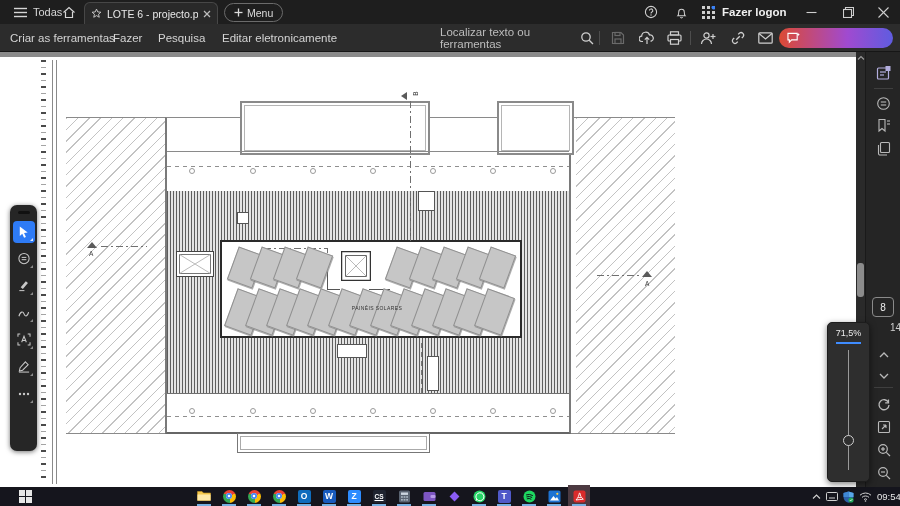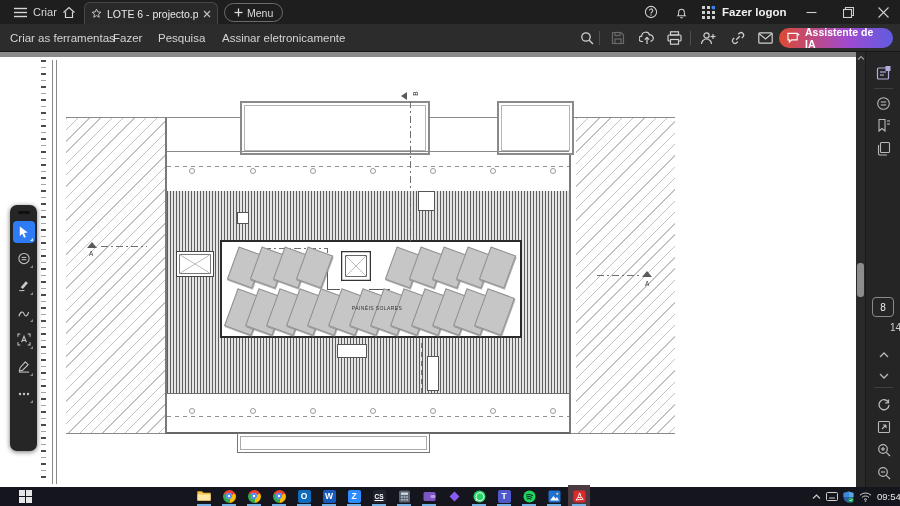--- a/index.html
+++ b/index.html
@@ -107,21 +107,21 @@
     <div class="tb-btn" style="left:8px">
       <span>
         <svg width="13" height="11" viewBox="0 0 13 11">
             <g stroke="#d6d6d6" stroke-width="1.4">
               <line x1="0" y1="1.5" x2="13" y2="1.5"></line>
               <line x1="0" y1="5.5" x2="13" y2="5.5"></line>
               <line x1="0" y1="9.5" x2="13" y2="9.5"></line>
             </g>
           </svg>
       </span>
-      <span>Criar</span>
+      <span>Todas</span>
     </div>
     <div class="tb-btn" style="left:56px">
       <span>
         <svg width="14" height="13" viewBox="0 0 14 13" fill="none" stroke="#d6d6d6" stroke-width="1.2">
             <path d="M1.5 6.5 L7 1.5 L12.5 6.5"></path>
             <path d="M3.5 5.8 V11.5 H10.5 V5.8"></path>
           </svg>
       </span>
     </div>
     <div class="tab">
@@ -194,22 +194,23 @@
           <line x1="0.5" y1="0.5" x2="10.5" y2="10.5"></line>
           <line x1="10.5" y1="0.5" x2="0.5" y2="10.5"></line>
         </svg>
     </div>
   </div>
 
   <div class="toolbar">
     <div class="menu-item" style="left:10px">Criar as ferramentas</div>
     <div class="menu-item" style="left:113px">Fazer</div>
     <div class="menu-item" style="left:158px">Pesquisa</div>
-    <div class="menu-item" style="left:222px">Assinar eletronicamente</div>
-
+    <div class="menu-item" style="left:222px">Editar eletronicamente</div>
+
+    <div class="search-label">Localizar texto ou ferramentas</div>
     <div class="tool-ic" style="left:576px">
       <svg width="14" height="14" viewBox="0 0 14 14" fill="none" stroke="#cfcfcf" stroke-width="1.3">
           <circle cx="6" cy="6" r="4.2"></circle>
           <line x1="9.2" y1="9.2" x2="13" y2="13"></line>
         </svg>
     </div>
     <div class="vsep" style="left:599px"></div>
     <div class="tool-ic" style="left:607px">
       <svg width="14" height="14" viewBox="0 0 14 14" fill="none" stroke="#6a6a6a" stroke-width="1.2">
           <path d="M1.5 1.5 H10 L12.5 4 V12.5 H1.5 Z"></path>
@@ -252,21 +253,20 @@
           <path d="M1 1.5 L7.5 7 L14 1.5"></path>
         </svg>
     </div>
     <div class="ai-pill">
       <span>
         <svg width="13" height="12" viewBox="0 0 14 13" fill="none" stroke="#fff" stroke-width="1.2">
             <path d="M1 1.5 H11 V8.5 H5 L2.5 11 V8.5 H1 Z"></path>
             <path d="M12.2 1 l.5 1.3 1.3.5 -1.3.5 -.5 1.3 -.5-1.3 -1.3-.5 1.3-.5 z" fill="#fff" stroke="none"></path>
           </svg>
       </span>
-      <span>Assistente de IA</span>
     </div>
   </div>
 
   <div class="content">
 
     <div class="sheet">
 
       <div class="ticks"></div>
       <div class="vline" style="left:52px;top:3px;height:424px"></div>
       <div class="vline" style="left:56px;top:3px;height:424px"></div>
@@ -506,20 +506,26 @@
       </div>
       <div class="rail-ic" style="top:411px">
         <svg width="14" height="14" viewBox="0 0 14 14" fill="none" stroke="#b9b9b9" stroke-width="1.2">
             <circle cx="6" cy="6" r="4.3"></circle>
             <line x1="9.3" y1="9.3" x2="13" y2="13"></line>
             <line x1="4" y1="6" x2="8" y2="6"></line>
           </svg>
       </div>
     </div>
 
+    <div class="zoom-pop">
+      <div class="zoom-val">71,5%</div>
+      <div class="zoom-underline"></div>
+      <div class="zoom-track"></div>
+      <div class="zoom-handle"></div>
+    </div>
   </div>
 
   <div class="taskbar">
     <div class="start">
       <span class="winlogo">
           <span></span>
           <span></span>
           <span></span>
           <span></span>
         </span>

